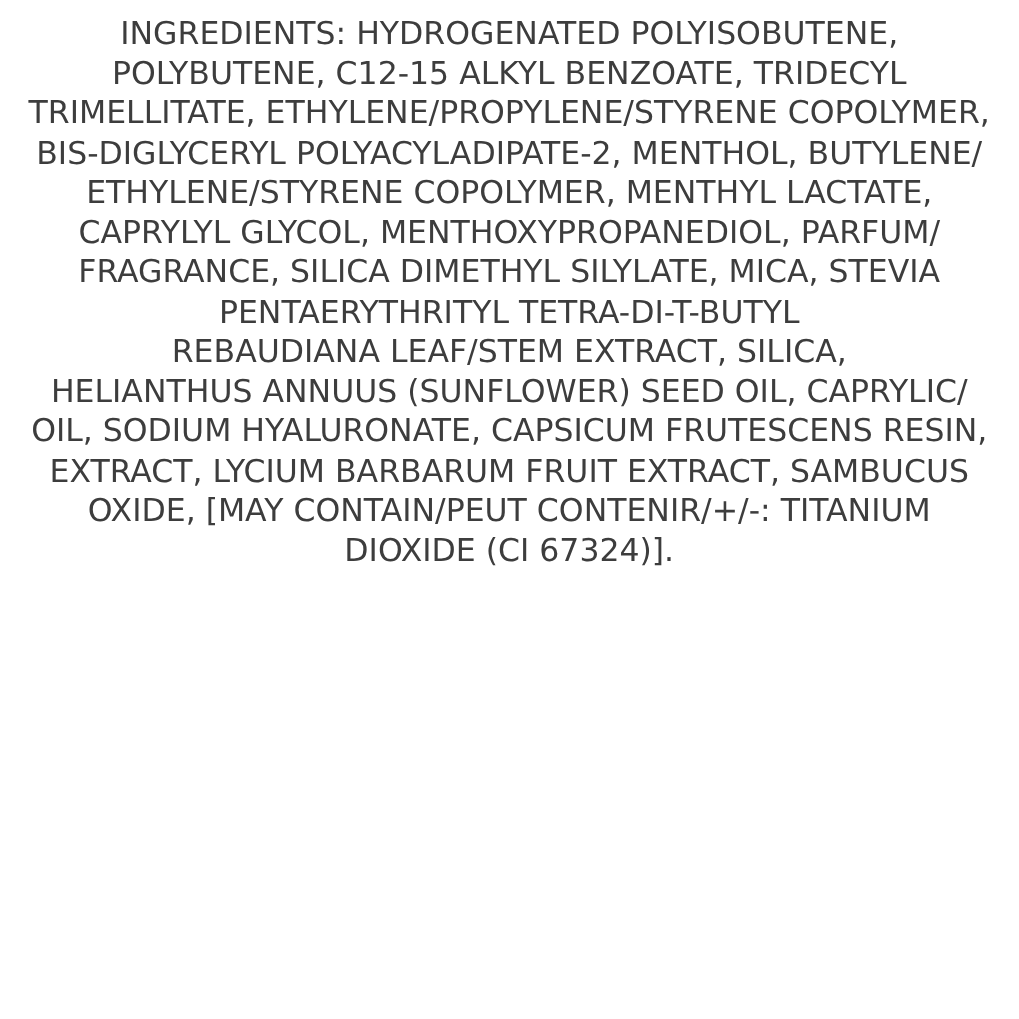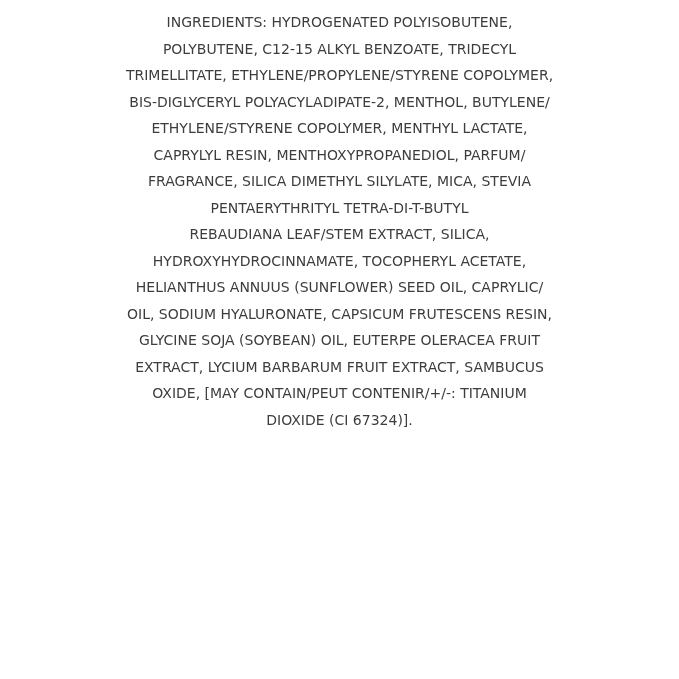--- a/index.html
+++ b/index.html
@@ -10,43 +10,41 @@
     overflow: hidden;
   }
   body {
     background: #ffffff;
   }
   .ingredients-block {
     box-sizing: border-box;
     width: 679px;
     padding-top: 9px;
     font-family: "DejaVu Sans", "Liberation Sans", sans-serif;
-    font-size: 14px;
+    font-size: 21px;
     line-height: 26.5px;
     letter-spacing: 0px;
     color: #3d3d3d;
     text-align: center;
   }
   .ingredients-block .line {
     white-space: nowrap;
   }
 </style>
 </head>
 <body style="background-color: rgb(255, 255, 255);">
 
 <div class="ingredients-block" style="color: rgb(61, 61, 61);">
     <div class="line">INGREDIENTS: HYDROGENATED POLYISOBUTENE,</div>
     <div class="line">POLYBUTENE, C12-15 ALKYL BENZOATE, TRIDECYL</div>
     <div class="line">TRIMELLITATE, ETHYLENE/PROPYLENE/STYRENE COPOLYMER,</div>
     <div class="line">BIS-DIGLYCERYL POLYACYLADIPATE-2, MENTHOL, BUTYLENE/</div>
     <div class="line">ETHYLENE/STYRENE COPOLYMER, MENTHYL LACTATE,</div>
-    <div class="line">CAPRYLYL RESIN, MENTHOXYPROPANEDIOL, PARFUM/</div>
+    <div class="line">CAPRYLYL GLYCOL, MENTHOXYPROPANEDIOL, PARFUM/</div>
     <div class="line">FRAGRANCE, SILICA DIMETHYL SILYLATE, MICA, STEVIA</div>
     <div class="line">PENTAERYTHRITYL TETRA-DI-T-BUTYL</div>
     <div class="line">REBAUDIANA LEAF/STEM EXTRACT, SILICA,</div>
-    <div class="line">HYDROXYHYDROCINNAMATE, TOCOPHERYL ACETATE,</div>
     <div class="line">HELIANTHUS ANNUUS (SUNFLOWER) SEED OIL, CAPRYLIC/</div>
     <div class="line">OIL, SODIUM HYALURONATE, CAPSICUM FRUTESCENS RESIN,</div>
-    <div class="line">GLYCINE SOJA (SOYBEAN) OIL, EUTERPE OLERACEA FRUIT</div>
     <div class="line">EXTRACT, LYCIUM BARBARUM FRUIT EXTRACT, SAMBUCUS</div>
     <div class="line">OXIDE, [MAY CONTAIN/PEUT CONTENIR/+/-: TITANIUM</div>
     <div class="line">DIOXIDE (CI 67324)].</div>
   </div>
 
 </body></html>

